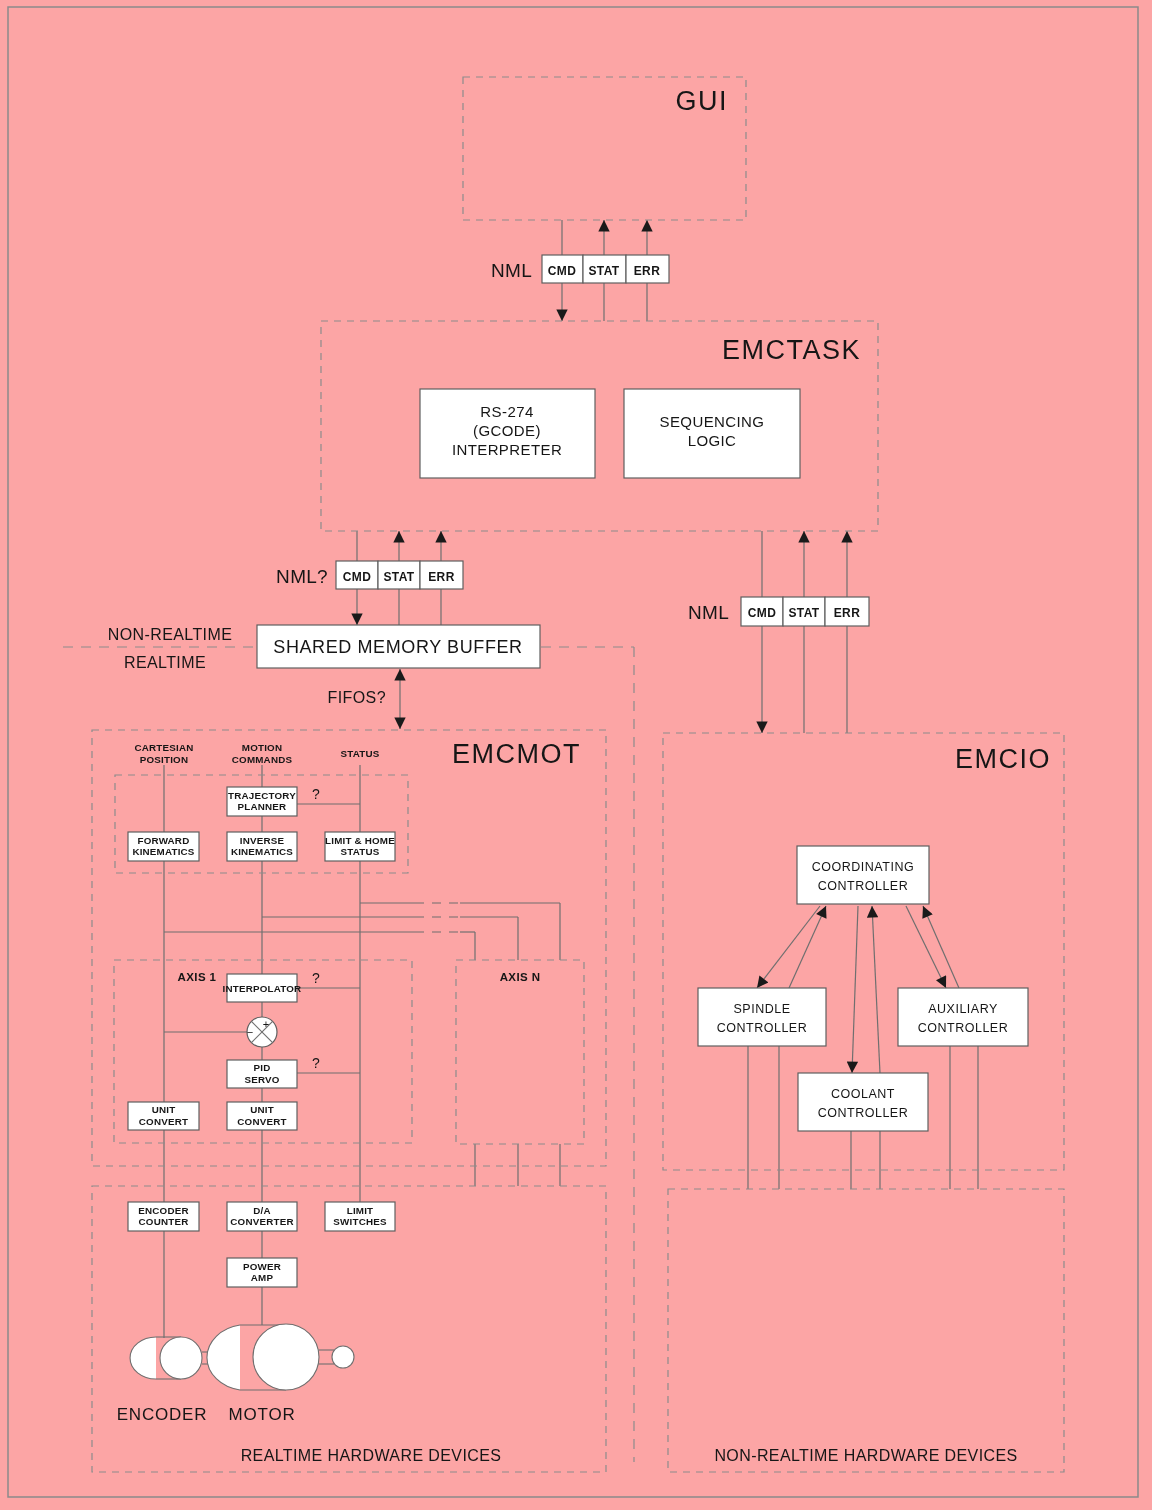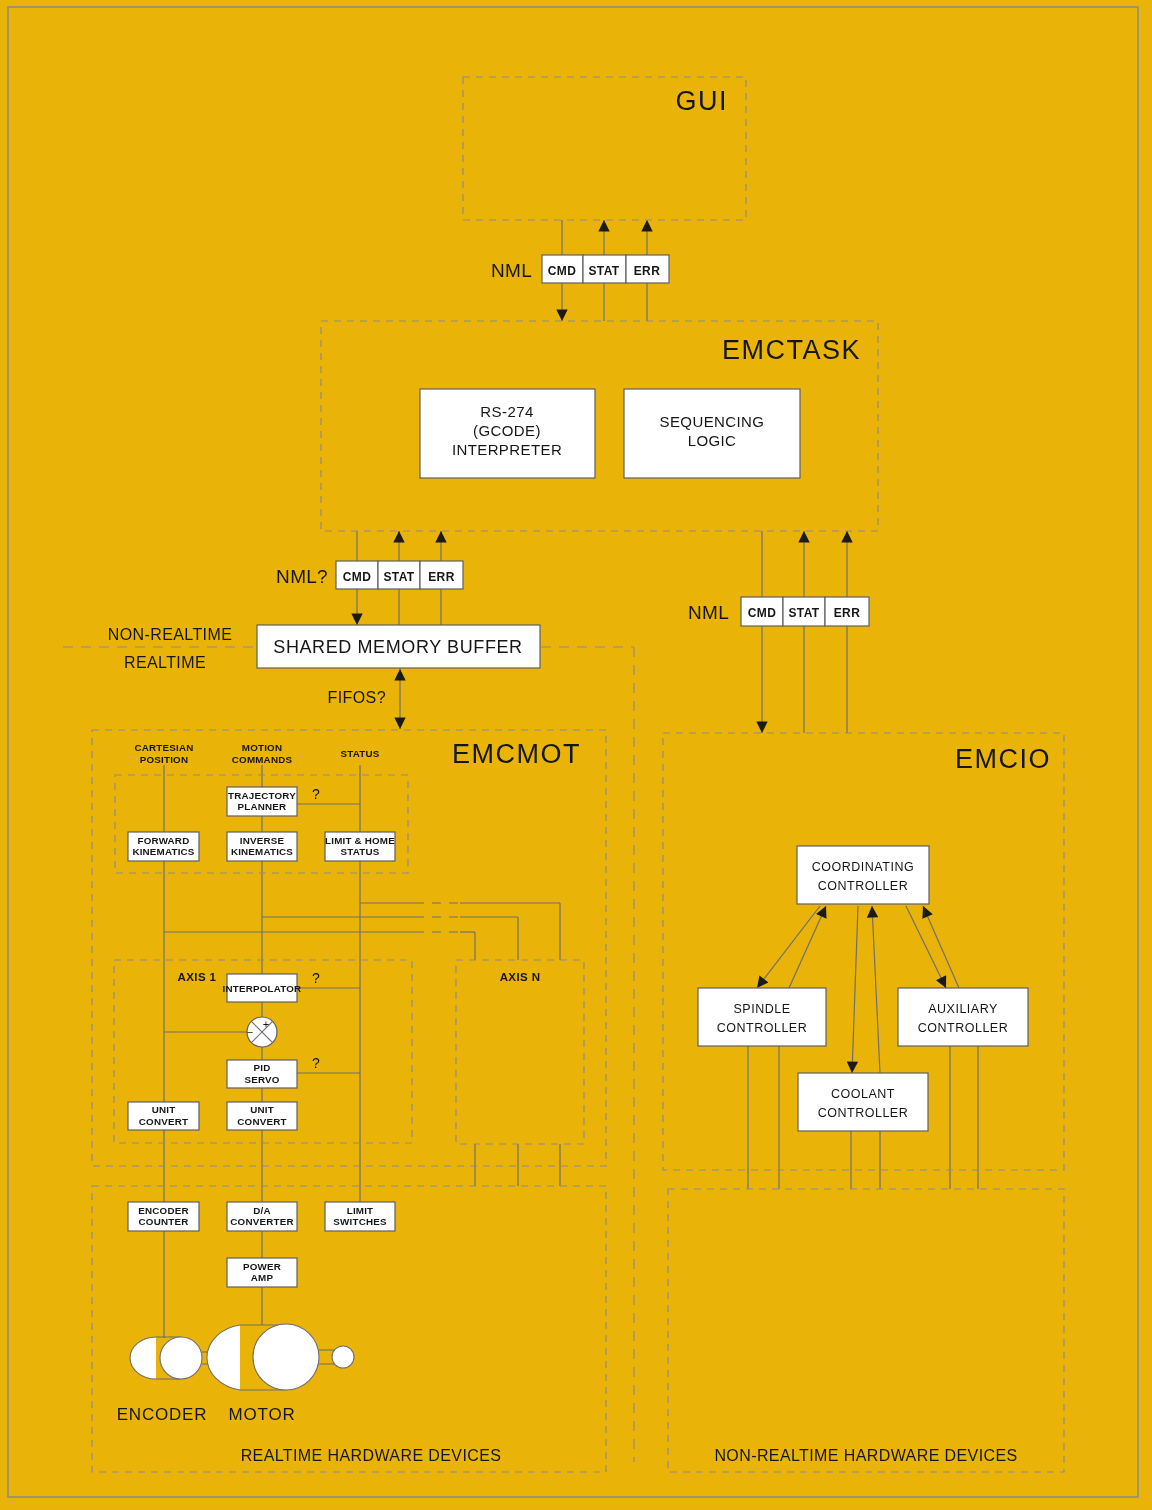--- a/index.html
+++ b/index.html
@@ -1,16 +1,16 @@
 <!DOCTYPE html>
 <html><head>
 <meta charset="utf-8">
 <style>
   html,body{margin:0;padding:0;background:#fff;}
-  .page{position:relative;width:1152px;height:1510px;background:#eab308;overflow:hidden;}
+  .page{position:relative;width:1152px;height:1510px;background:#fca5a5;overflow:hidden;}
   svg{display:block;}
   text{fill:#161616;font-family:"Liberation Sans","DejaVu Sans",sans-serif;}
   .ln{stroke:#6f6f6f;stroke-width:1.2;fill:none;}
   .lnA{stroke:#6f6f6f;stroke-width:1.2;fill:none;marker-end:url(#arr);}
   .dashseg{stroke:#6f6f6f;stroke-width:1.2;fill:none;stroke-dasharray:9 8;}
   .dbox{fill:none;stroke:#8c8c8c;stroke-width:1.2;stroke-dasharray:7 6;}
   .ddiv{fill:none;stroke:#8c8c8c;stroke-width:1.2;stroke-dasharray:10 8;}
   .box{fill:#ffffff;stroke:#5f5f5f;stroke-width:1.2;}
   .t28{font-size:27px;letter-spacing:1.5px;}
   .t19{font-size:19px;letter-spacing:.3px;}

